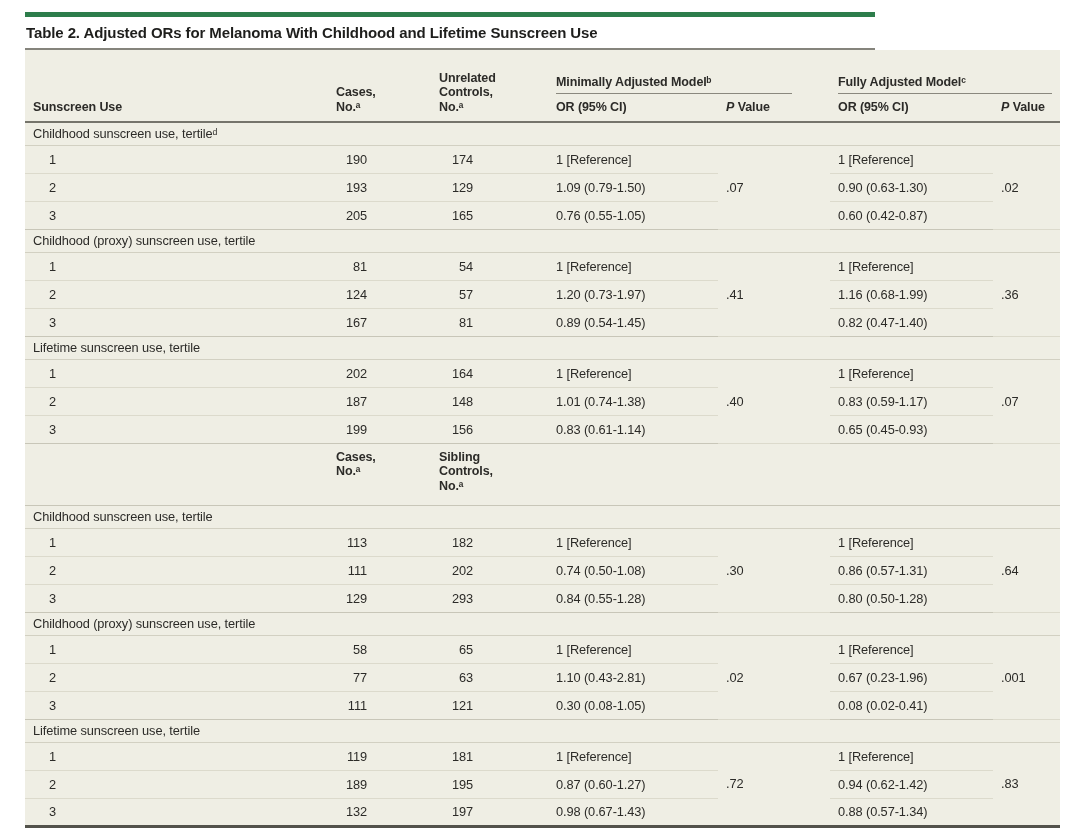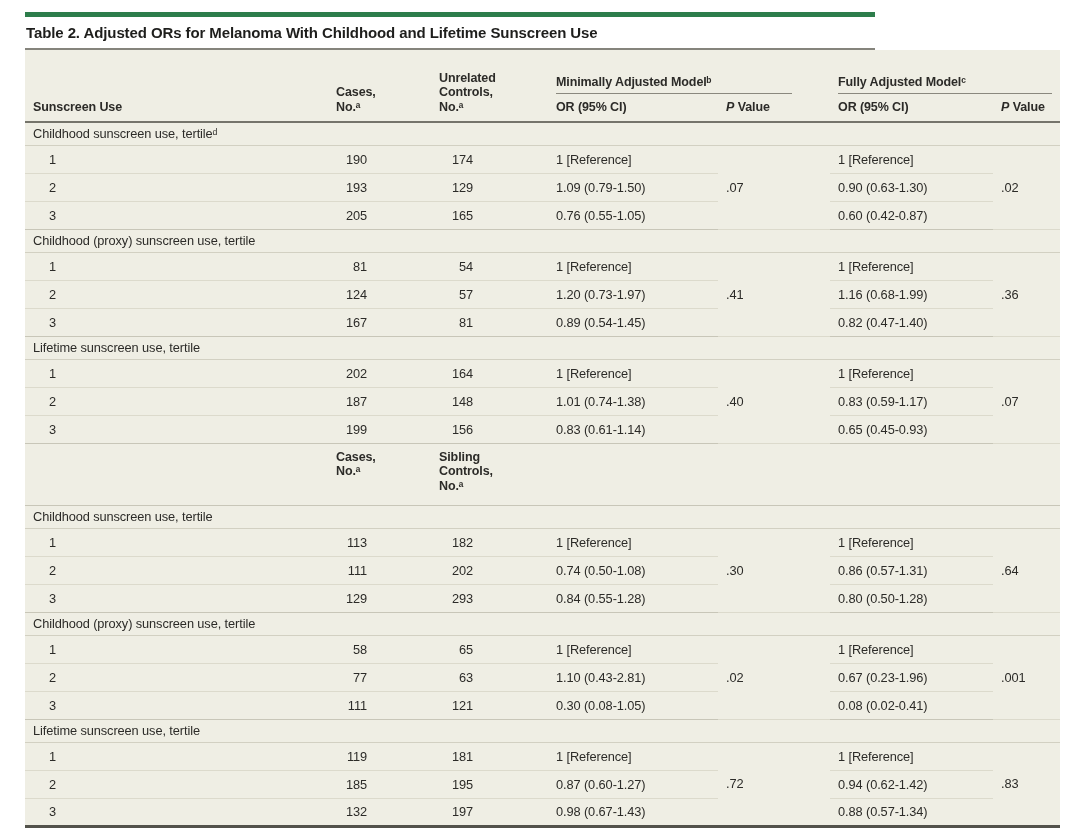--- a/index.html
+++ b/index.html
@@ -244,21 +244,21 @@
         <td class="stub">1</td>
         <td class="num-cases">119</td>
         <td class="num-ctrl">181</td>
         <td class="or">1 [Reference]</td>
         <td class="pv" rowspan="3">.72</td>
         <td class="or">1 [Reference]</td>
         <td class="pv" rowspan="3">.83</td>
       </tr>
       <tr class="data-row">
         <td class="stub">2</td>
-        <td class="num-cases">185</td>
+        <td class="num-cases">189</td>
         <td class="num-ctrl">195</td>
         <td class="or">0.87 (0.60-1.27)</td>
         <td class="or">0.94 (0.62-1.42)</td>
       </tr>
       <tr class="data-row r3">
         <td class="stub">3</td>
         <td class="num-cases">132</td>
         <td class="num-ctrl">197</td>
         <td class="or">0.98 (0.67-1.43)</td>
         <td class="or">0.88 (0.57-1.34)</td>

